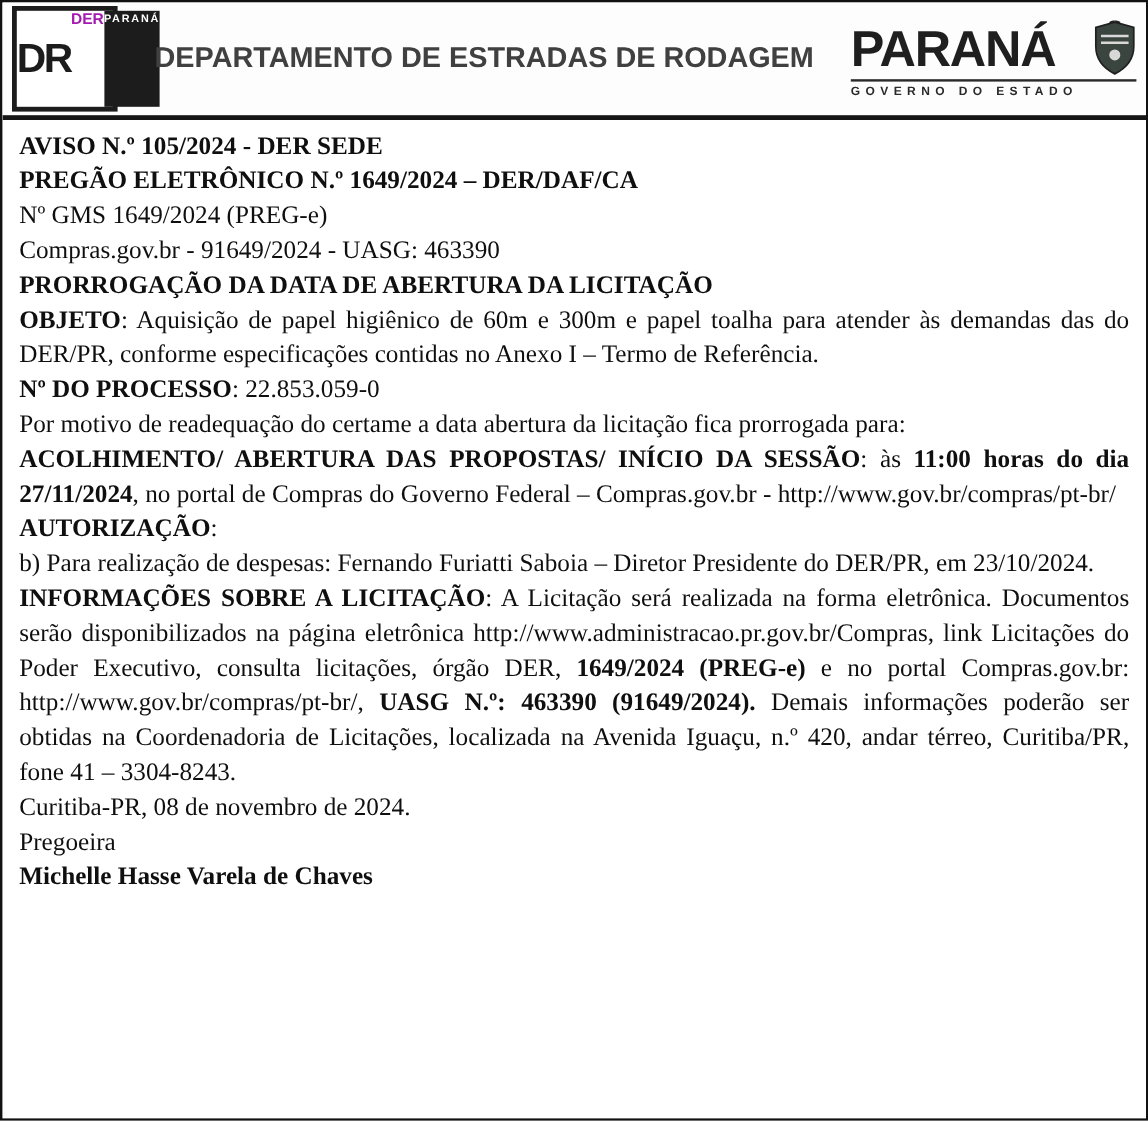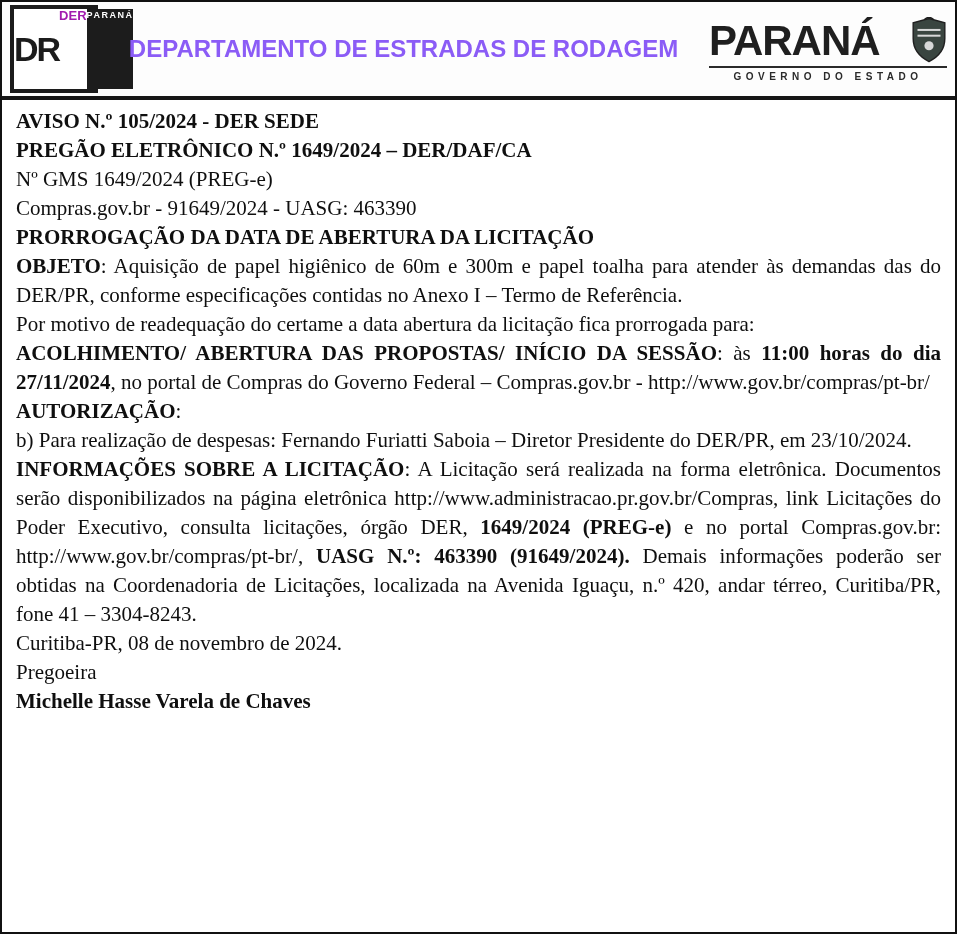--- a/index.html
+++ b/index.html
@@ -61,21 +61,21 @@
     text-align: center;
     line-height: 13px;
   }
 
   .header-title {
     flex: 1;
     text-align: center;
     font-family: "Liberation Sans", sans-serif;
     font-weight: bold;
     font-size: 24px;
-    color: #8b5cf6;
+    color: #404040;
     padding: 0 6px;
   }
 
   .parana-logo {
     flex: 0 0 auto;
     width: 238px;
     display: flex;
     flex-direction: column;
     align-items: stretch;
   }
@@ -95,21 +95,20 @@
   .shield { width: 36px; height: 46px; flex: 0 0 auto; margin-left: 4px; }
   .parana-tag {
     margin-top: 3px;
     border-top: 2px solid #2a2a2a;
     padding-top: 3px;
     font-family: "Liberation Sans", sans-serif;
     font-weight: bold;
     font-size: 10px;
     letter-spacing: 4.5px;
     color: #2a2a2a;
-    text-align: center;
     white-space: nowrap;
   }
 
   
   .content {
     padding: 7px 14px 0 14px;
     font-size: 21px;
     line-height: 29px;
     color: #0f0f0f;
   }
@@ -152,20 +151,21 @@
   <div class="content">
 
     <p class="center bold">AVISO N.º 105/2024 - DER SEDE</p>
     <p class="center bold">PREGÃO ELETRÔNICO N.º 1649/2024 – DER/DAF/CA</p>
     <p class="center">Nº GMS 1649/2024 (PREG-e)</p>
     <p class="center">Compras.gov.br - 91649/2024 - UASG: 463390</p>
     <p class="center bold">PRORROGAÇÃO DA DATA DE ABERTURA DA LICITAÇÃO</p>
 
     <p class="just"><span class="bold">OBJETO</span><span>: Aquisição de papel higiênico de 60m e 300m e papel toalha para atender às demandas das do DER/PR, conforme especificações contidas no Anexo I – Termo de Referência.</span></p>
 
+    <p class="just"><span class="bold">Nº DO PROCESSO</span><span>: 22.853.059-0</span></p>
 
     <p class="just">Por motivo de readequação do certame a data abertura da licitação fica prorrogada para:</p>
 
     <p class="just"><span class="bold">ACOLHIMENTO/ ABERTURA DAS PROPOSTAS/ INÍCIO DA SESSÃO</span><span>: às </span><span class="bold">11:00 horas do dia 27/11/2024</span><span>, no portal de Compras do Governo Federal – Compras.gov.br - http://www.gov.br/compras/pt-br/</span></p>
 
     <p class="just"><span class="bold">AUTORIZAÇÃO</span><span>:</span></p>
 
     <p class="just">b) Para realização de despesas: Fernando Furiatti Saboia – Diretor Presidente do DER/PR, em 23/10/2024.</p>
 
     <p class="just"><span class="bold">INFORMAÇÕES SOBRE A LICITAÇÃO</span><span>: A Licitação será realizada na forma eletrônica. Documentos serão disponibilizados na página eletrônica http://www.administracao.pr.gov.br/Compras, link Licitações do Poder Executivo, consulta licitações, órgão DER, </span><span class="bold">1649/2024 (PREG-e)</span><span> e no portal Compras.gov.br: http://www.gov.br/compras/pt-br/, </span><span class="bold">UASG N.º: 463390 (91649/2024).</span><span> Demais informações poderão ser obtidas na Coordenadoria de Licitações, localizada na Avenida Iguaçu, n.º 420, andar térreo, Curitiba/PR, fone 41 – 3304-8243.</span></p>

